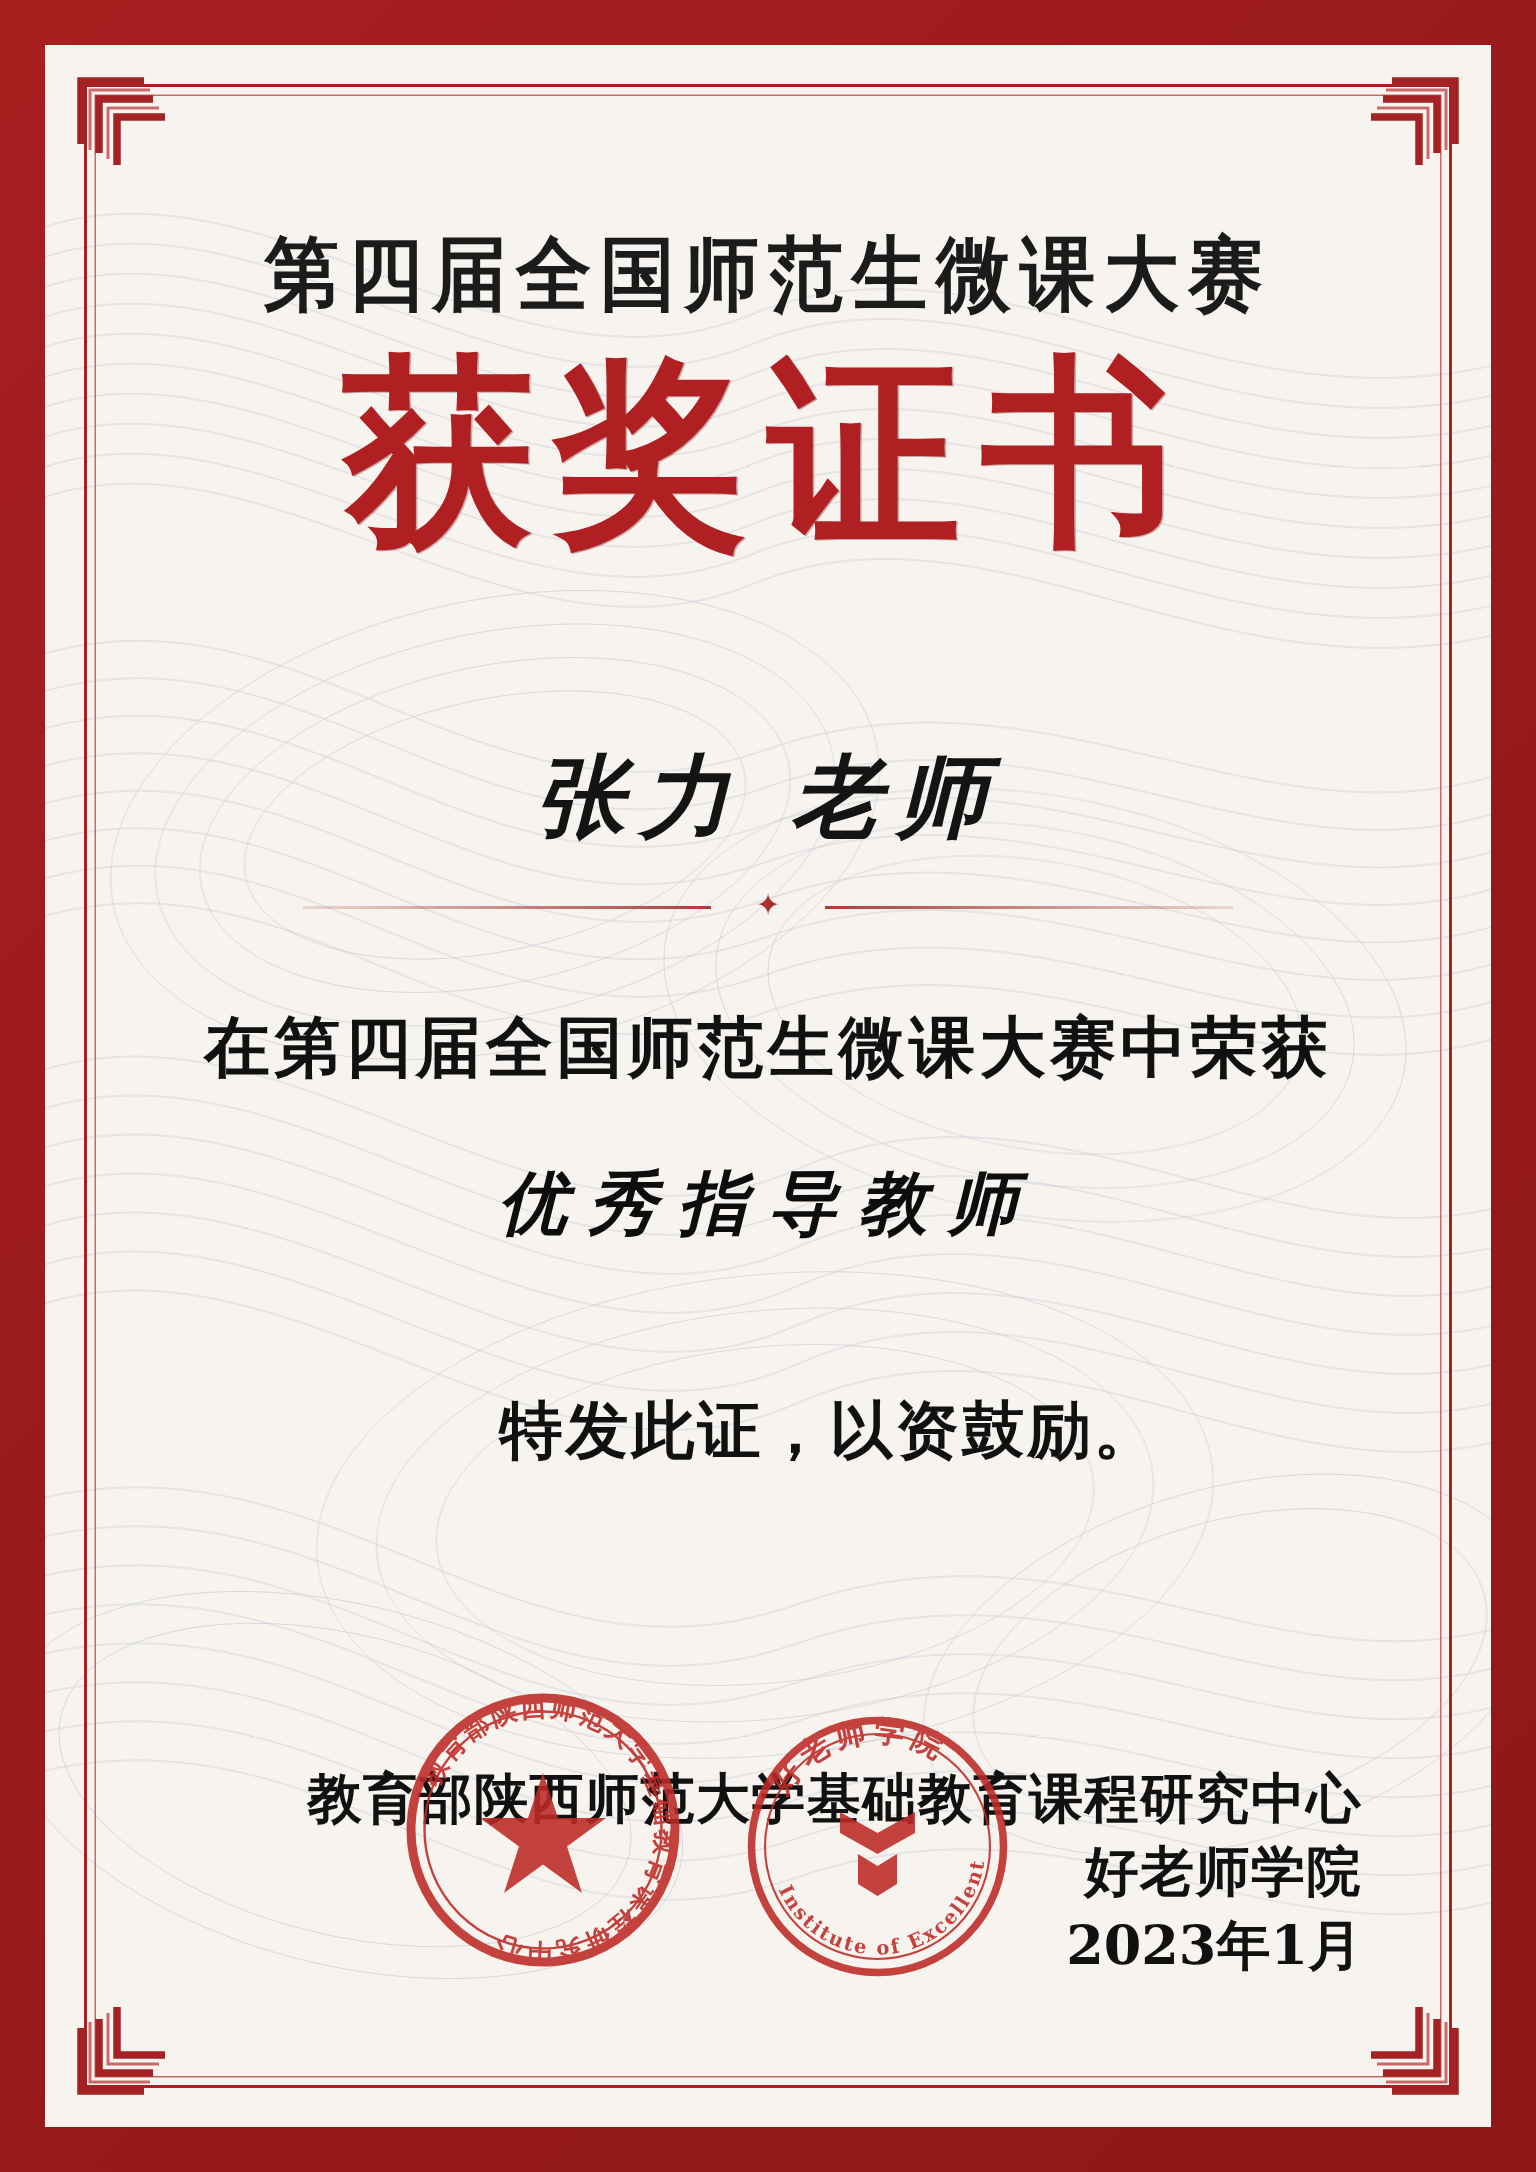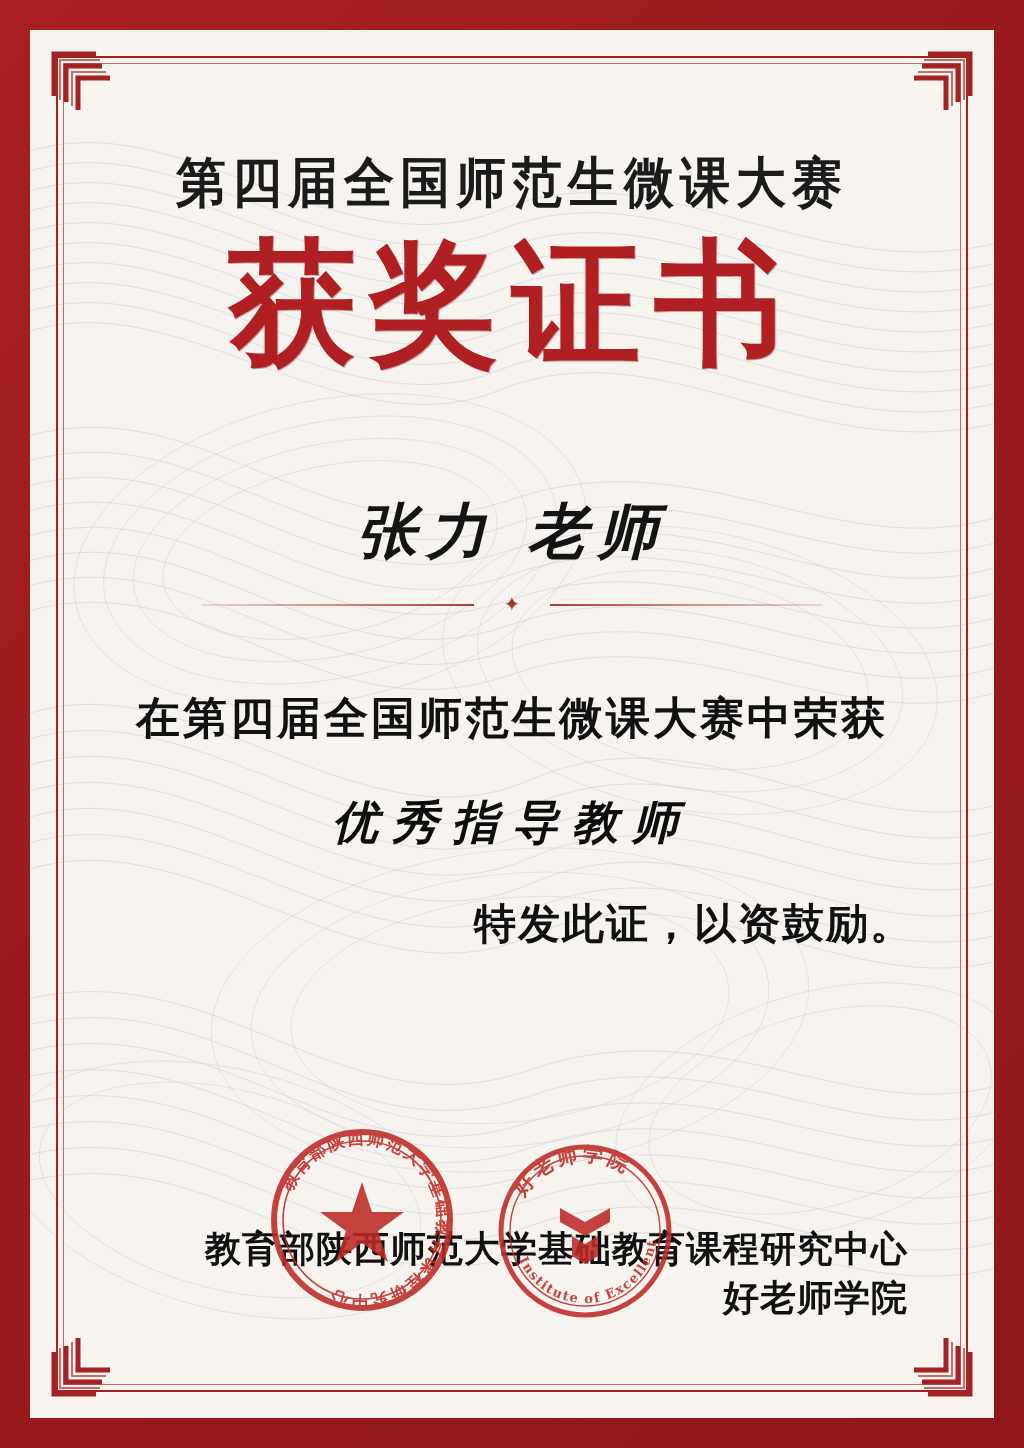--- a/index.html
+++ b/index.html
@@ -140,46 +140,46 @@
     position: absolute;
     left: 50%;
     top: 0;
     transform: translateX(-50%);
     color: #a83230;
     font-size: 20px;
     line-height: 18px;
   }
 
   .body-line1 {
-    margin-top: 76px;
+    margin-top: 56px;
     font-family: "DejaVu Serif", "Liberation Serif", serif;
     font-weight: bold;
     font-size: 44px;
     letter-spacing: 3px;
     color: #111;
   }
 
   .award-name {
     margin-top: 44px;
     font-family: "DejaVu Serif", "Liberation Serif", serif;
     font-weight: bold;
     font-style: italic;
     font-size: 46px;
     letter-spacing: 14px;
     color: #0d0d0d;
   }
 
   .body-line2 {
-    margin-top: 42px;
+    margin-top: 92px;
     font-family: "DejaVu Serif", "Liberation Serif", serif;
     font-weight: bold;
     font-size: 42px;
     letter-spacing: 2px;
     color: #111;
-    text-align: right;
+    text-align: center;
     padding-left: 82px;
   }
 
   
   .footer {
     position: absolute;
     right: 86px;
     bottom: 96px;
     text-align: right;
     z-index: 6;
@@ -404,16 +404,17 @@
             <polygon points="70,72 95,86 120,72 120,86 95,100 70,86"></polygon>
             <polygon points="82,100 95,108 108,100 108,120 95,128 82,120"></polygon>
           </g>
         </g>
       </svg>
     </div>
 
     <div class="footer">
       <div>教育部陕西师范大学基础教育课程研究中心</div>
       <div>好老师学院</div>
+      <div class="date">2023年1月</div>
     </div>
 
   </div>
 </div>
 
 </body></html>

